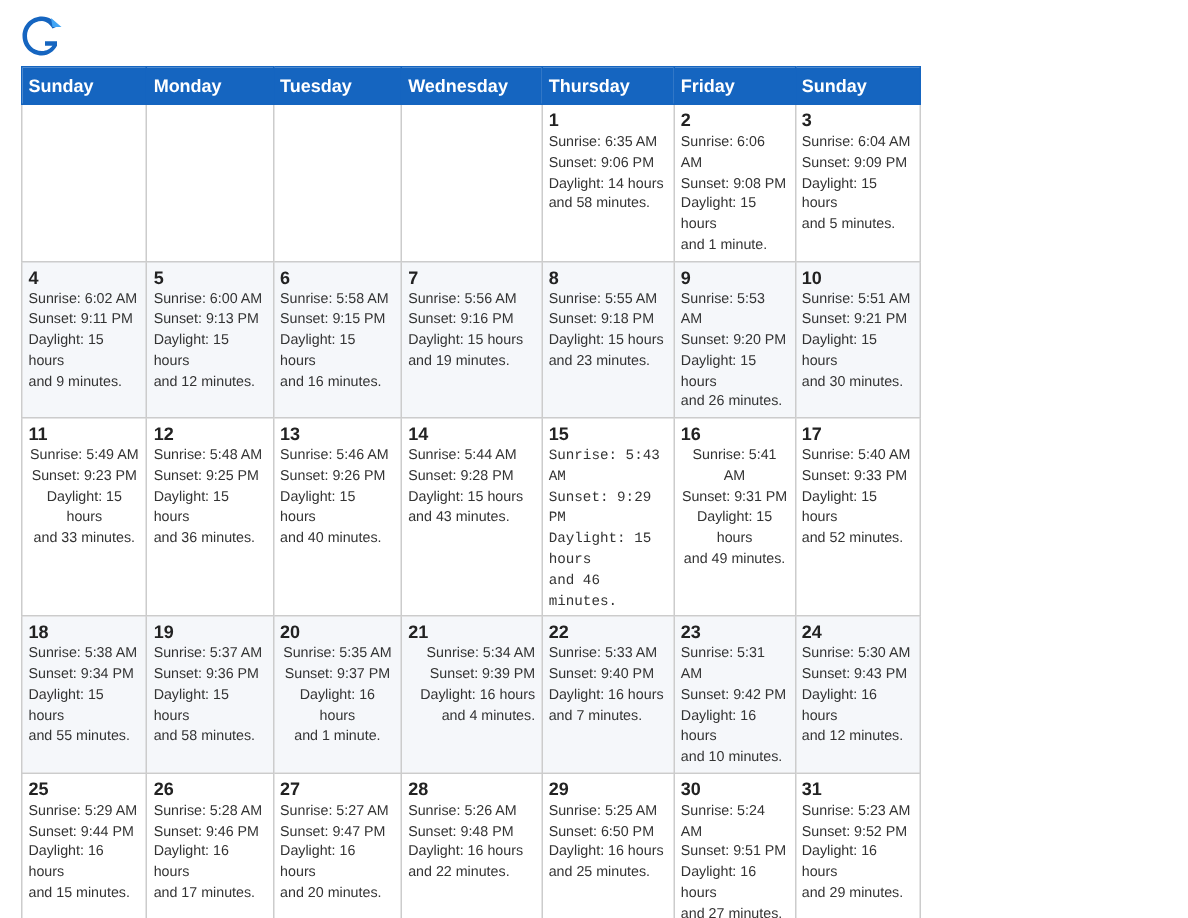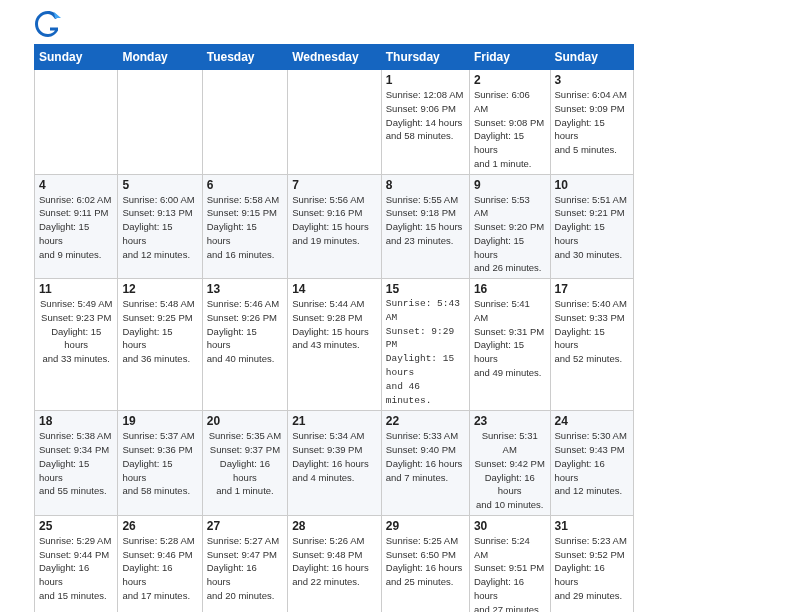--- a/index.html
+++ b/index.html
@@ -8,21 +8,20 @@
       background: #fff;
       width: 792px;
       height: 612px;
       overflow: hidden;
     }
     .page {
       width: 628px;
       height: 612px;
       background: #fff;
       padding: 10px 14px 10px 14px;
-      margin-left: 20px;
     }
     .header {
       display: flex;
       justify-content: space-between;
       align-items: flex-start;
       margin-bottom: 6px;
     }
     .logo {
       display: flex;
       align-items: center;
@@ -139,21 +138,21 @@
         </tr>
     </thead>
     <tbody id="calendar-body">
     <tr>
           <td class="empty-cell"></td>
           <td class="empty-cell"></td>
           <td class="empty-cell"></td>
           <td class="empty-cell"></td>
           <td>
             <span class="day-num">1</span>
-            <div class="day-info" style="white-space: pre-line;">Sunrise: 12:08 AM
+            <div class="day-info" style="white-space: pre-line;">Sunrise: 6:35 AM
 Sunset: 9:06 PM
 Daylight: 14 hours
 and 58 minutes.</div>
           </td>
           <td>
             <span class="day-num">2</span>
             <div class="day-info" style="white-space: pre-line;">Sunrise: 6:06 AM
 Sunset: 9:08 PM
 Daylight: 15 hours
 and 1 minute.</div>
@@ -248,21 +247,21 @@
           </td>
           <td>
             <span class="day-num">15</span>
             <div class="day-info" style="white-space: pre-line; font-family: Liberation Mono, monospace;">Sunrise: 5:43 AM
 Sunset: 9:29 PM
 Daylight: 15 hours
 and 46 minutes.</div>
           </td>
           <td>
             <span class="day-num">16</span>
-            <div class="day-info" style="white-space: pre-line;">Sunrise: 5:41 AM
+            <div class="day-info" style="white-space: pre-line; text-align: center;">Sunrise: 5:41 AM
 Sunset: 9:31 PM
 Daylight: 15 hours
 and 49 minutes.</div>
           </td>
           <td>
             <span class="day-num">17</span>
             <div class="day-info" style="white-space: pre-line;">Sunrise: 5:40 AM
 Sunset: 9:33 PM
 Daylight: 15 hours
 and 52 minutes.</div>
@@ -285,35 +284,35 @@
           </td>
           <td>
             <span class="day-num">20</span>
             <div class="day-info" style="white-space: pre-line; text-align: center;">Sunrise: 5:35 AM
 Sunset: 9:37 PM
 Daylight: 16 hours
 and 1 minute.</div>
           </td>
           <td>
             <span class="day-num">21</span>
-            <div class="day-info" style="white-space: pre-line;">Sunrise: 5:34 AM
+            <div class="day-info" style="white-space: pre-line; text-align: right;">Sunrise: 5:34 AM
 Sunset: 9:39 PM
 Daylight: 16 hours
 and 4 minutes.</div>
           </td>
           <td>
             <span class="day-num">22</span>
             <div class="day-info" style="white-space: pre-line;">Sunrise: 5:33 AM
 Sunset: 9:40 PM
 Daylight: 16 hours
 and 7 minutes.</div>
           </td>
           <td>
             <span class="day-num">23</span>
-            <div class="day-info" style="white-space: pre-line; text-align: center;">Sunrise: 5:31 AM
+            <div class="day-info" style="white-space: pre-line;">Sunrise: 5:31 AM
 Sunset: 9:42 PM
 Daylight: 16 hours
 and 10 minutes.</div>
           </td>
           <td>
             <span class="day-num">24</span>
             <div class="day-info" style="white-space: pre-line;">Sunrise: 5:30 AM
 Sunset: 9:43 PM
 Daylight: 16 hours
 and 12 minutes.</div>

